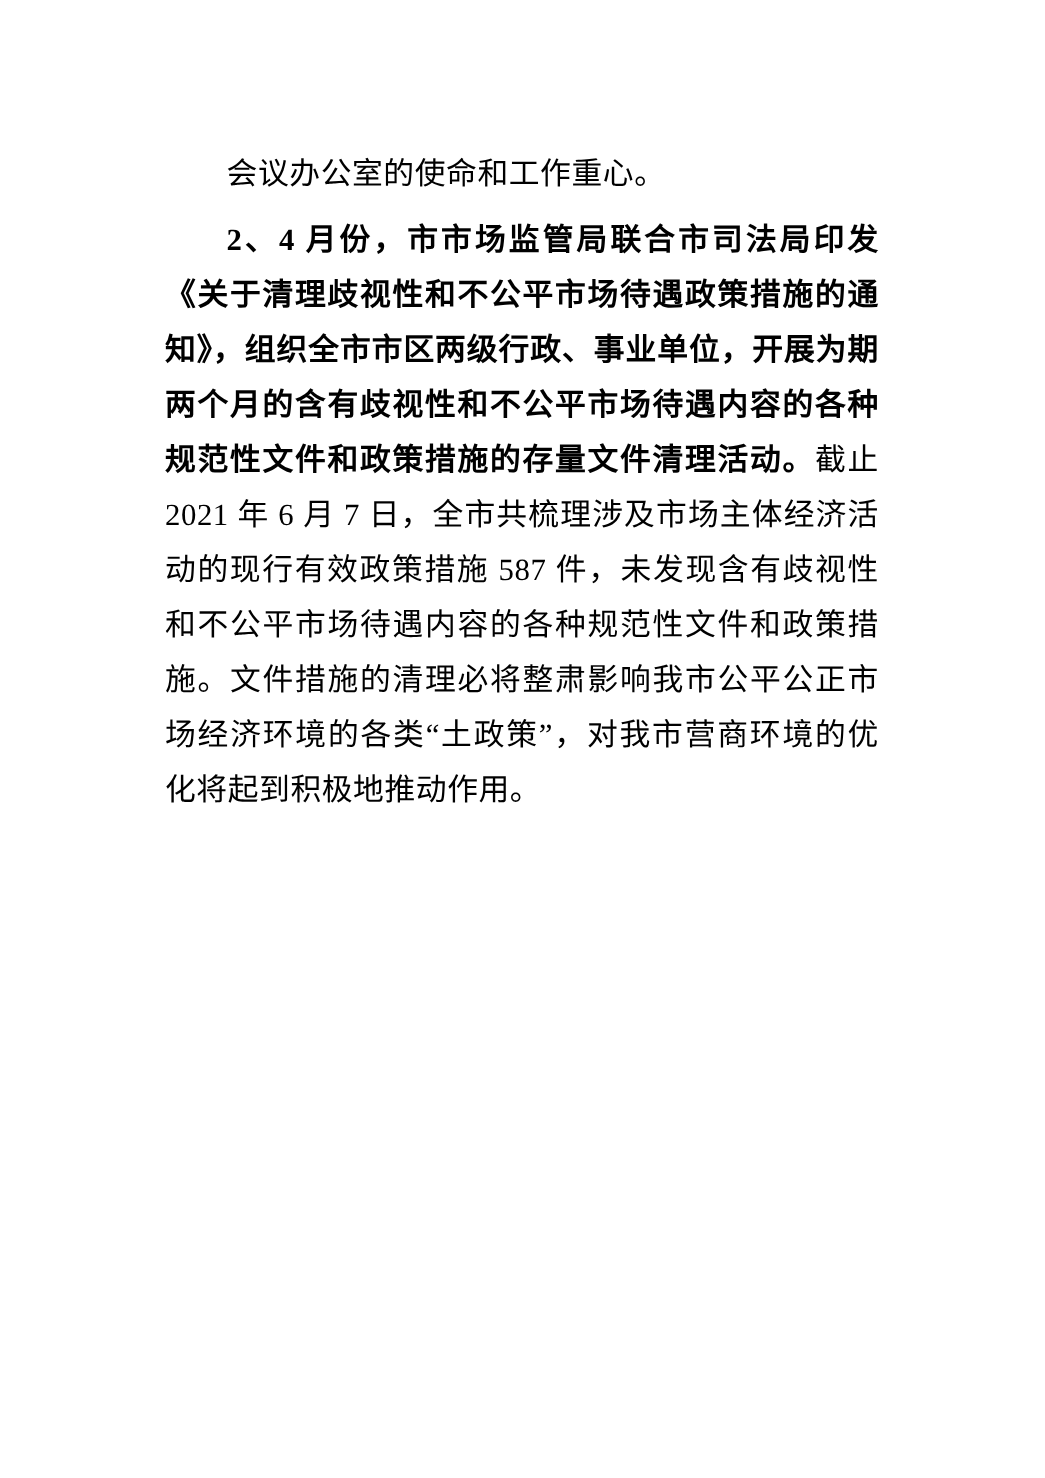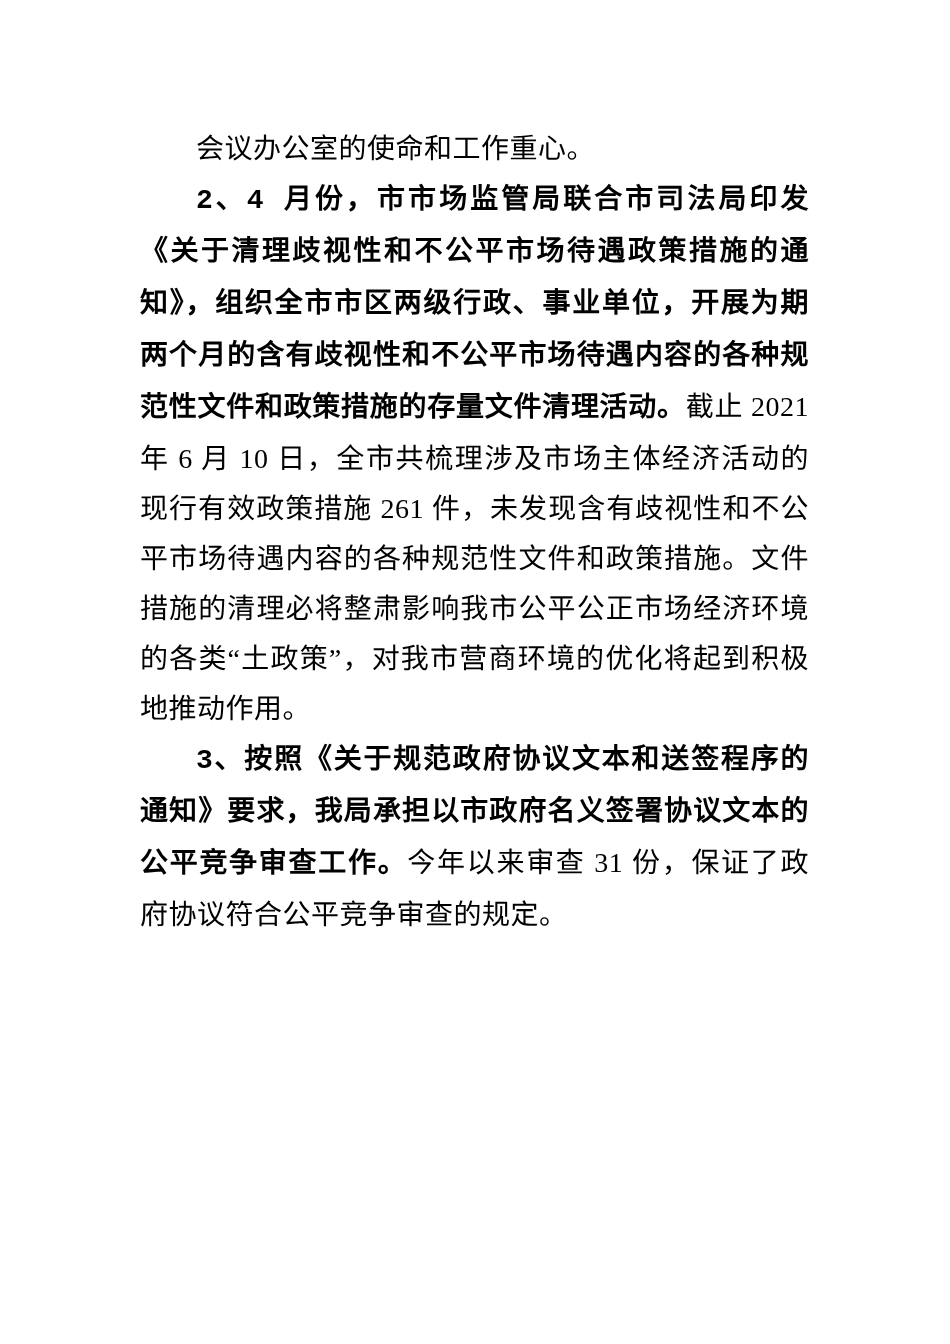--- a/index.html
+++ b/index.html
@@ -16,36 +16,35 @@
       width: 950px;
       height: 1344px;
       box-sizing: border-box;
       background: #ffffff;
       padding: 124px 141px 0 140px;
     }
     .doc-body {
       width: 100%;
     }
     .para {
-      margin: 0;
+      margin: 10px;
       padding: 0;
       text-indent: 2em;
       font-family: "Liberation Serif", "DejaVu Serif", serif;
       font-size: 28px;
       line-height: 50px;
       color: #000000;
       text-align: justify;
       letter-spacing: 0.5px;
       word-break: break-all;
     }
     .run { font-weight: 400; }
-    .run.bold { font-weight: 700; font-family: Liberation Mono, monospace; }
+    .run.bold { font-weight: 700; }
   </style>
 </head>
 <body>
 
 <div class="page">
   <div class="doc-body">
       <p class="para"><span class="run">会议办公室的使命和工作重心。</span></p>
-      <p class="para"><span class="run bold">2、4 月份，市市场监管局联合市司法局印发《关于清理歧视性和不公平市场待遇政策措施的通知》，组织全市市区两级行政、事业单位，开展为期两个月的含有歧视性和不公平市场待遇内容的各种规范性文件和政策措施的存量文件清理活动。</span><span class="run">截止 2021 年 6 月 10 日，全市共梳理涉及市场主体经济活动的现行有效政策措施 261 件，未发现含有歧视性和不公平市场待遇内容的各种规范性文件和政策措施。文件措施的清理必将整肃影响我市公平公正市场经济环境的各类“土政策”，对我市营商环境的优化将起到积极地推动作用。</span></p>
-      <p class="para"><span class="run bold">3、按照《关于规范政府协议文本和送签程序的通知》要求，我局承担以市政府名义签署协议文本的公平竞争审查工作。</span><span class="run">今年以来审查 31 份，保证了政府协议符合公平竞争审查的规定。</span></p>
+      <p class="para"><span class="run bold">2、4 月份，市市场监管局联合市司法局印发《关于清理歧视性和不公平市场待遇政策措施的通知》，组织全市市区两级行政、事业单位，开展为期两个月的含有歧视性和不公平市场待遇内容的各种规范性文件和政策措施的存量文件清理活动。</span><span class="run">截止 2021 年 6 月 7 日，全市共梳理涉及市场主体经济活动的现行有效政策措施 587 件，未发现含有歧视性和不公平市场待遇内容的各种规范性文件和政策措施。文件措施的清理必将整肃影响我市公平公正市场经济环境的各类“土政策”，对我市营商环境的优化将起到积极地推动作用。</span></p>
     </div>
 </div>
 
 </body></html>

